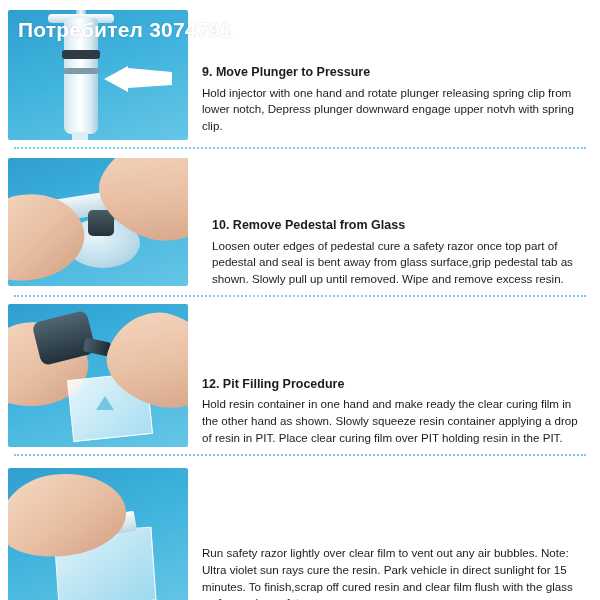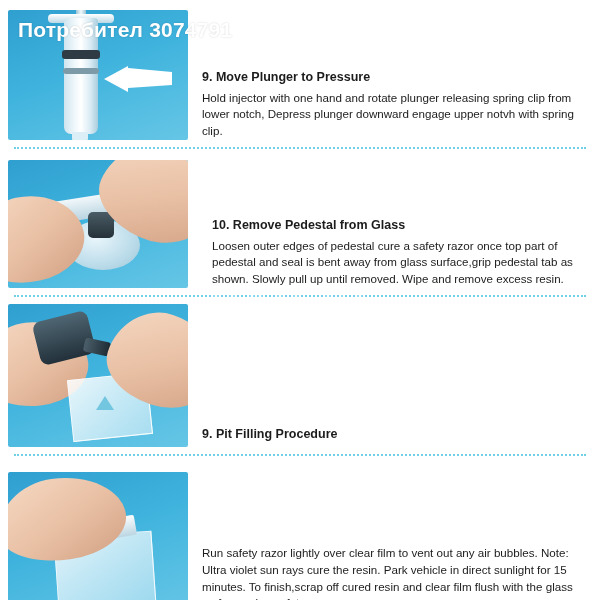--- a/index.html
+++ b/index.html
@@ -43,21 +43,21 @@
     font-weight: bold;
     color: rgba(255,255,255,0.30);
     letter-spacing: 6px;
     z-index: 19;
     pointer-events: none;
     white-space: nowrap;
   }
   .step {
     position: relative;
     display: flex;
-    align-items: flex-end;
+    align-items: center;
     padding: 0 0 0 0;
   }
   .divider {
     border-bottom: 2px dotted #6fd0e6;
     margin: 7px 6px 7px 6px;
     height: 0;
   }
   .photo {
     position: relative;
     width: 180px;
@@ -302,21 +302,22 @@
     <div class="photo h3">
       <div class="bg-blue"></div>
       <div class="hand i3-hand-l"></div>
       <div class="i3-bottle"></div>
       <div class="i3-nozzle"></div>
       <div class="i3-film"></div>
       <div class="i3-logo"></div>
       <div class="hand i3-hand-r"></div>
     </div>
     <div class="txt">
-      <h3>9. Pit Filling Procedure</h3>
+      <h3>12. Pit Filling Procedure</h3>
+      <p>Hold resin container in one hand and make ready the clear curing film in the other hand as shown. Slowly squeeze resin container applying a drop of resin in PIT. Place clear curing film over PIT holding resin in the PIT.</p>
     </div>
   </div>
 
   <div class="divider"></div>
 
   <div class="step s4">
     <div class="photo h4">
       <div class="bg-blue"></div>
       <div class="i4-film"></div>
       <div class="i4-blade"></div>

